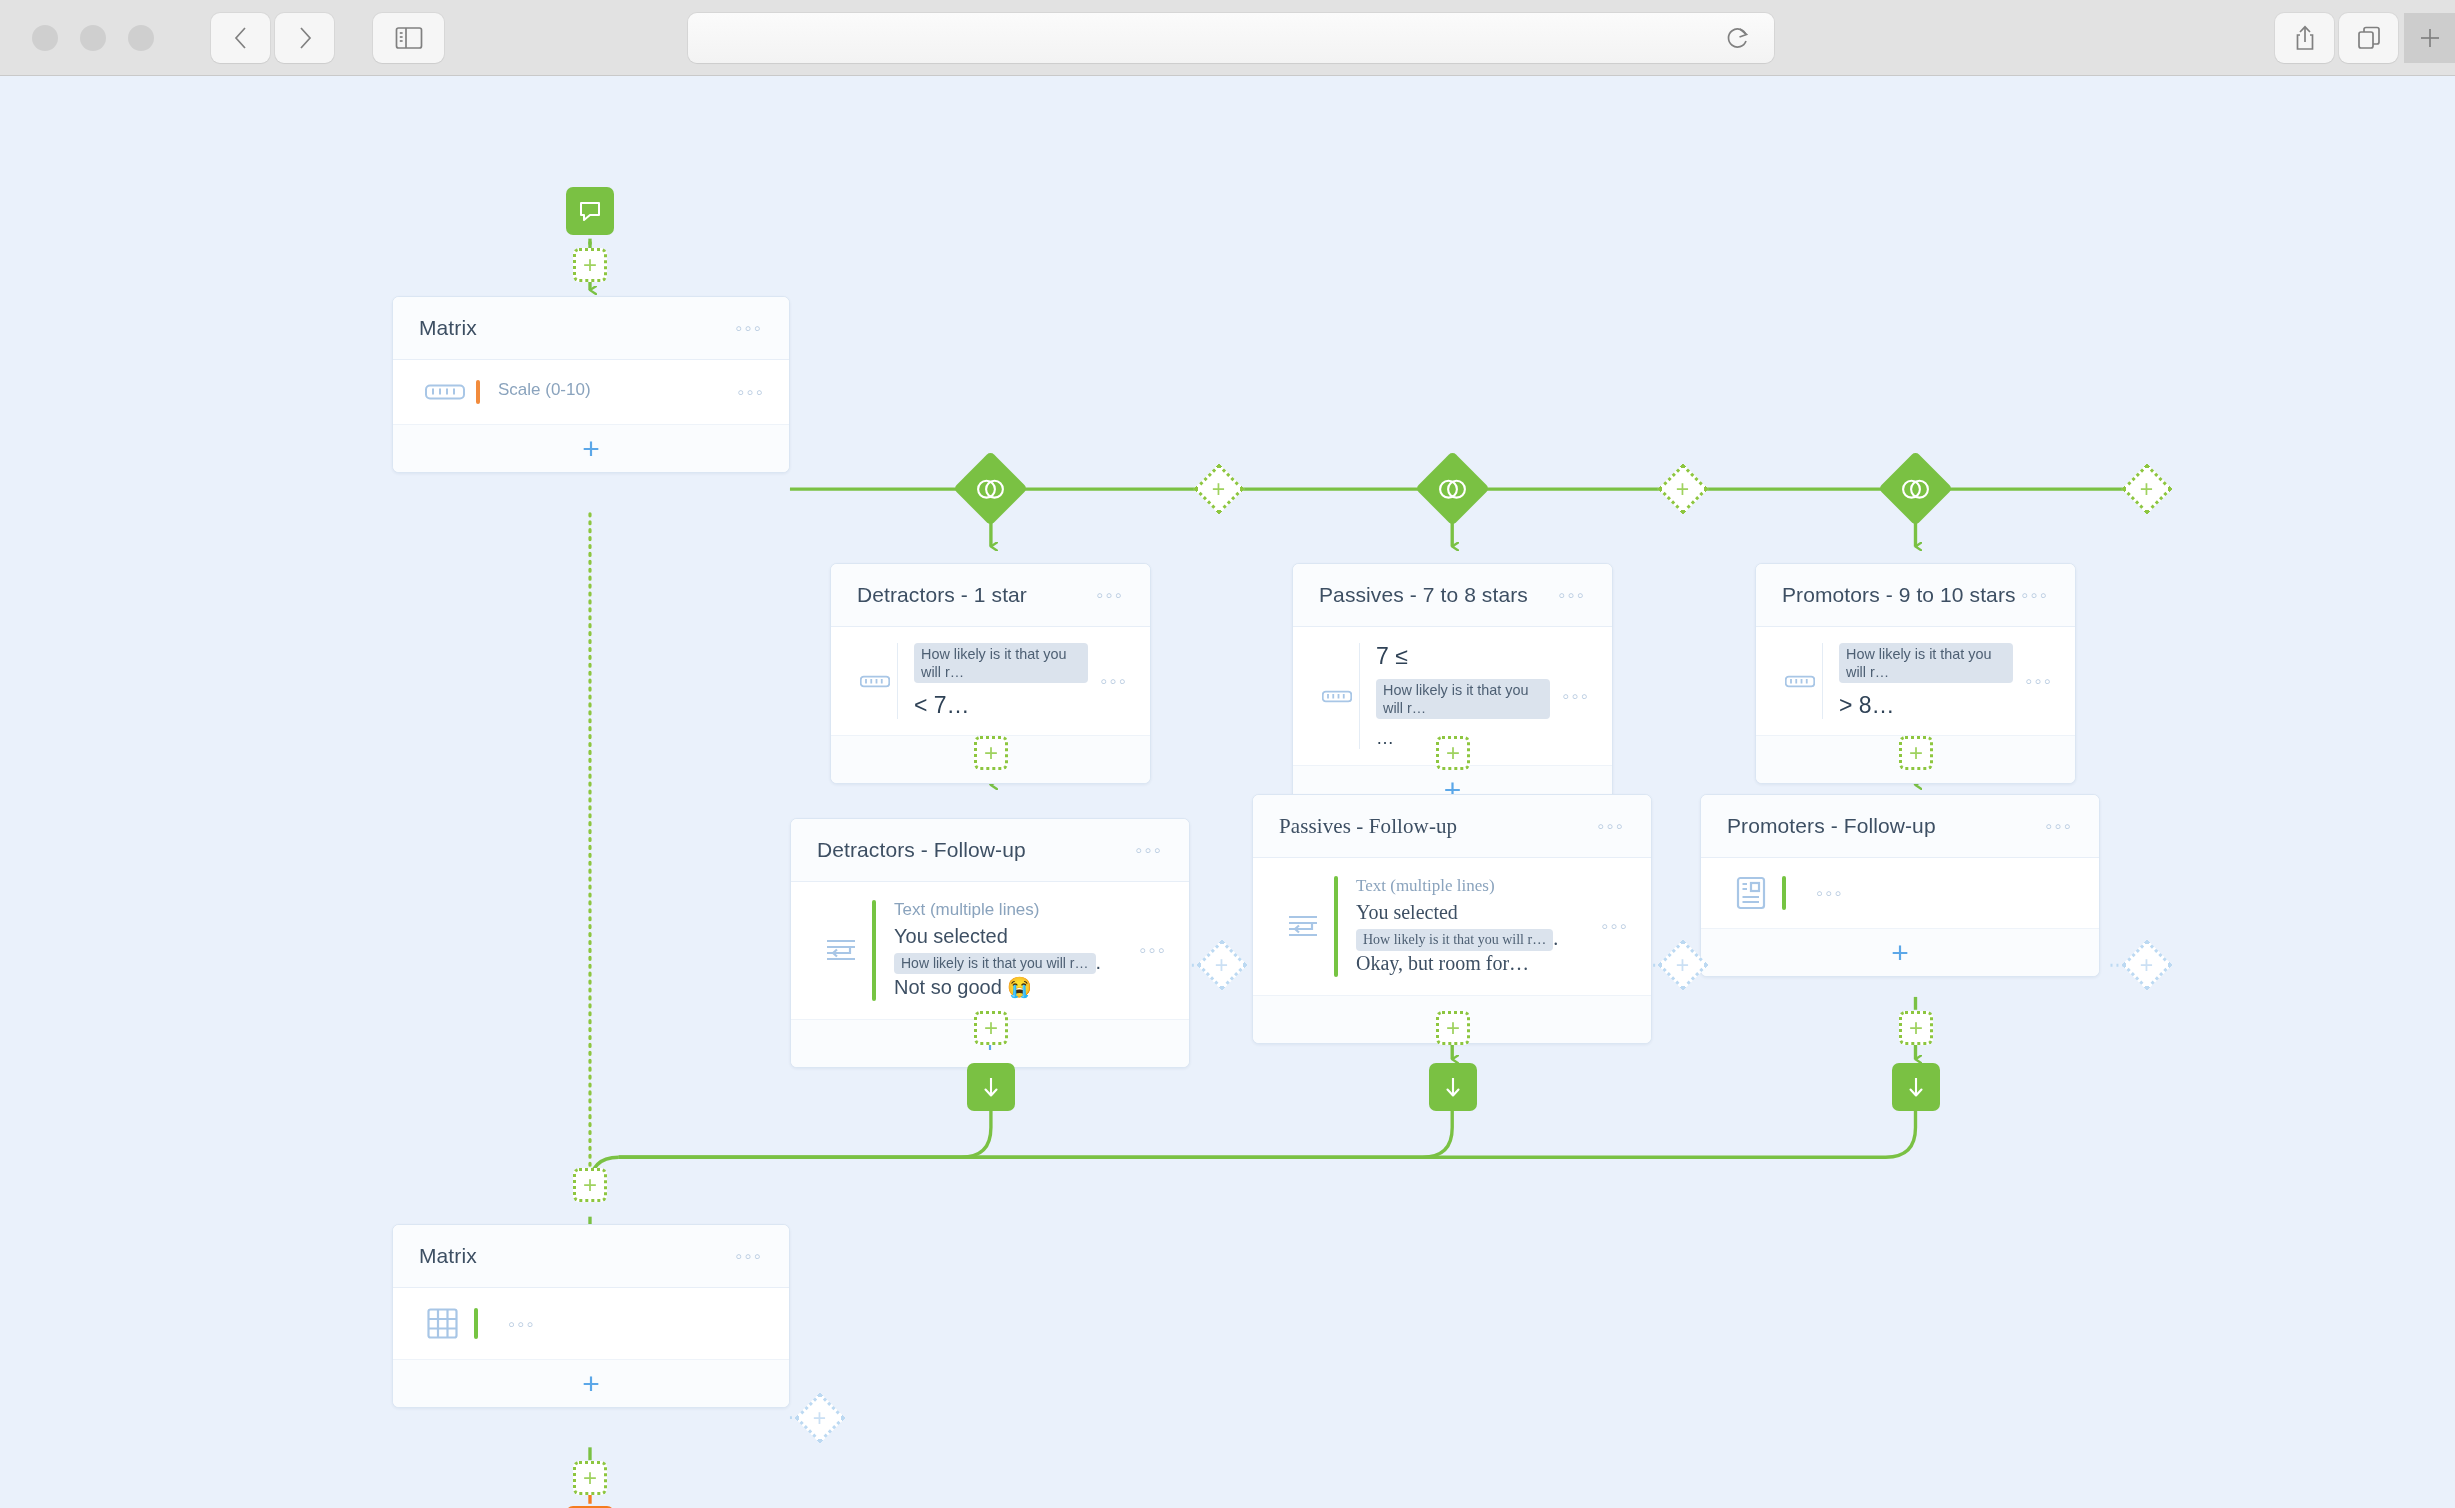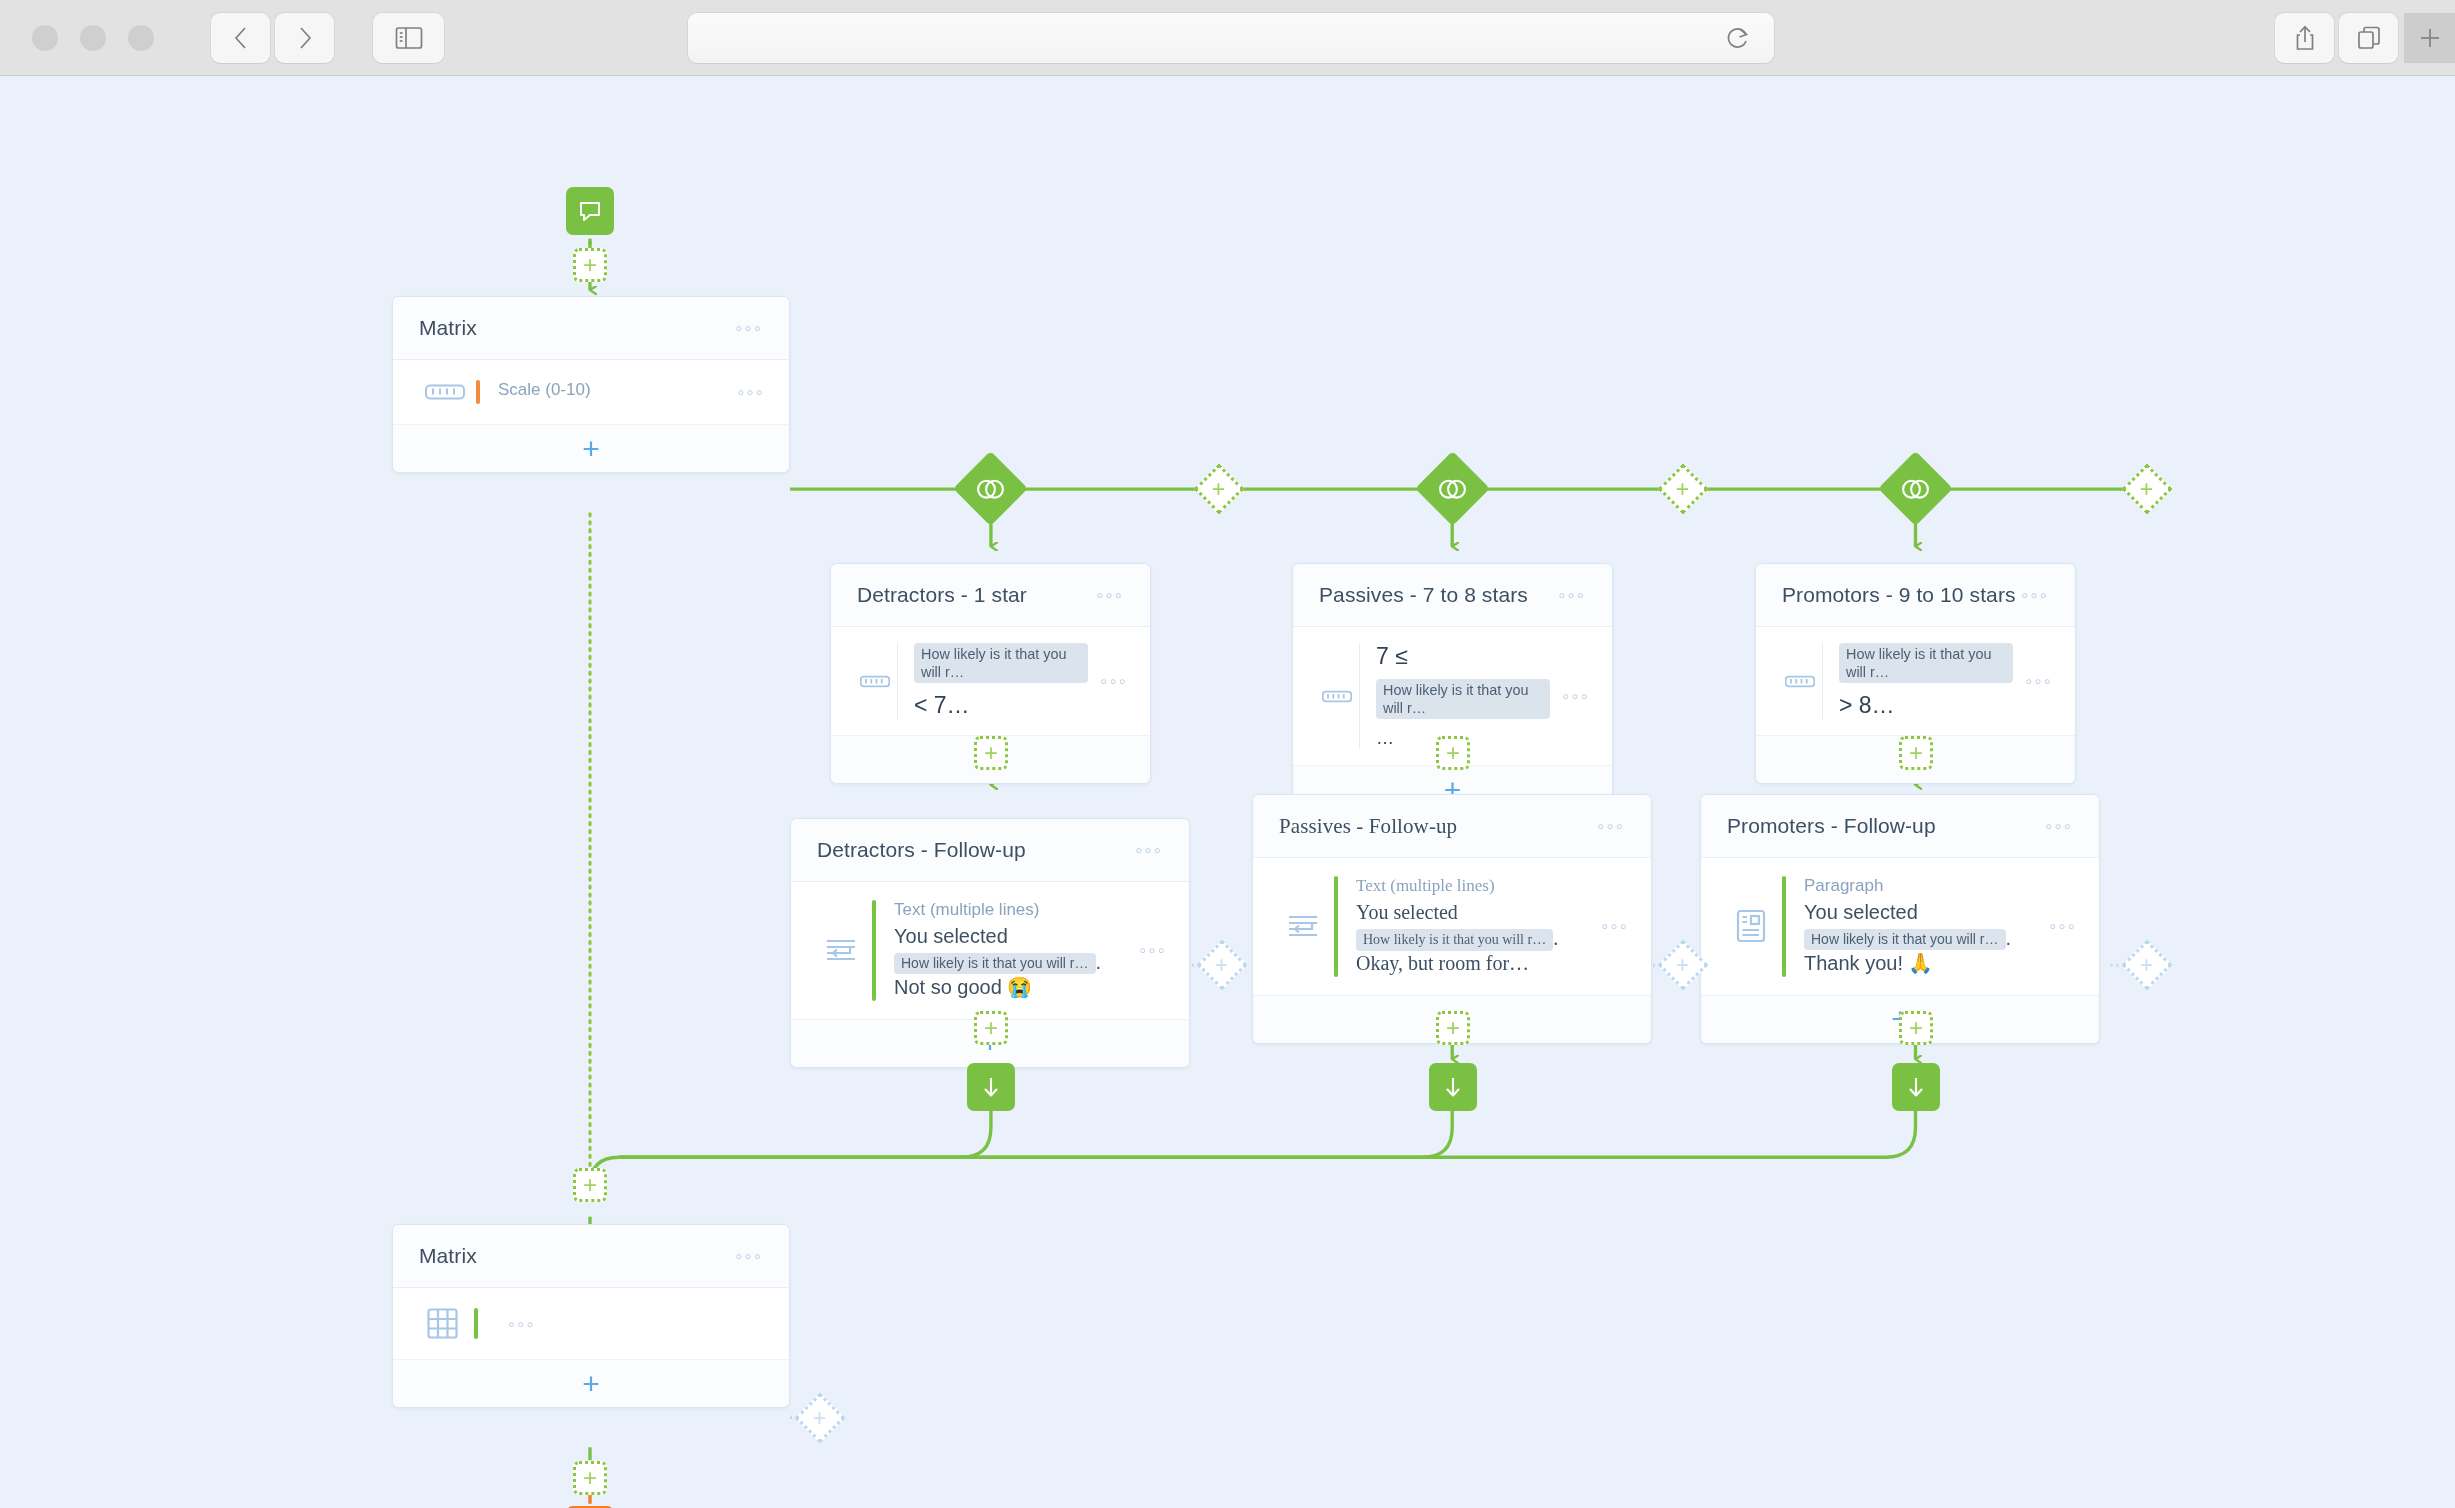--- a/index.html
+++ b/index.html
@@ -502,27 +502,20 @@
         <svg width="30" height="34" viewBox="0 0 30 34">
           <rect x="2" y="2" width="26" height="30" rx="2.5" fill="none" stroke="#a8c6e6" stroke-width="2.2"></rect>
           <rect x="15" y="7" width="8" height="8" fill="none" stroke="#a8c6e6" stroke-width="2.2"></rect>
           <line x1="6.5" y1="8" x2="11" y2="8" stroke="#a8c6e6" stroke-width="2.2"></line>
           <line x1="6.5" y1="13" x2="11" y2="13" stroke="#a8c6e6" stroke-width="2.2"></line>
           <line x1="6.5" y1="21" x2="23" y2="21" stroke="#a8c6e6" stroke-width="2.2"></line>
           <line x1="6.5" y1="26" x2="23" y2="26" stroke="#a8c6e6" stroke-width="2.2"></line>
         </svg>
       </div>
       <div class="q-bar green"></div>
-      <div class="q-text">
-        <div class="q-type">Paragraph</div>
-        <div class="q-label">
-          <span>You selected</span>
-          <span class="chip">How likely is it that you will r…</span><span>. Thank you! 🙏</span>
-        </div>
-      </div>
       <div class="dots q-dots">◦◦◦</div>
     </div>
     <div class="card-footer">
       <span class="plus-blue">+</span>
     </div>
   </div>
 
   <div class="diamond-ghost blue" style="left:1204px; top:871px;">
     <span class="gp">+</span>
   </div>

